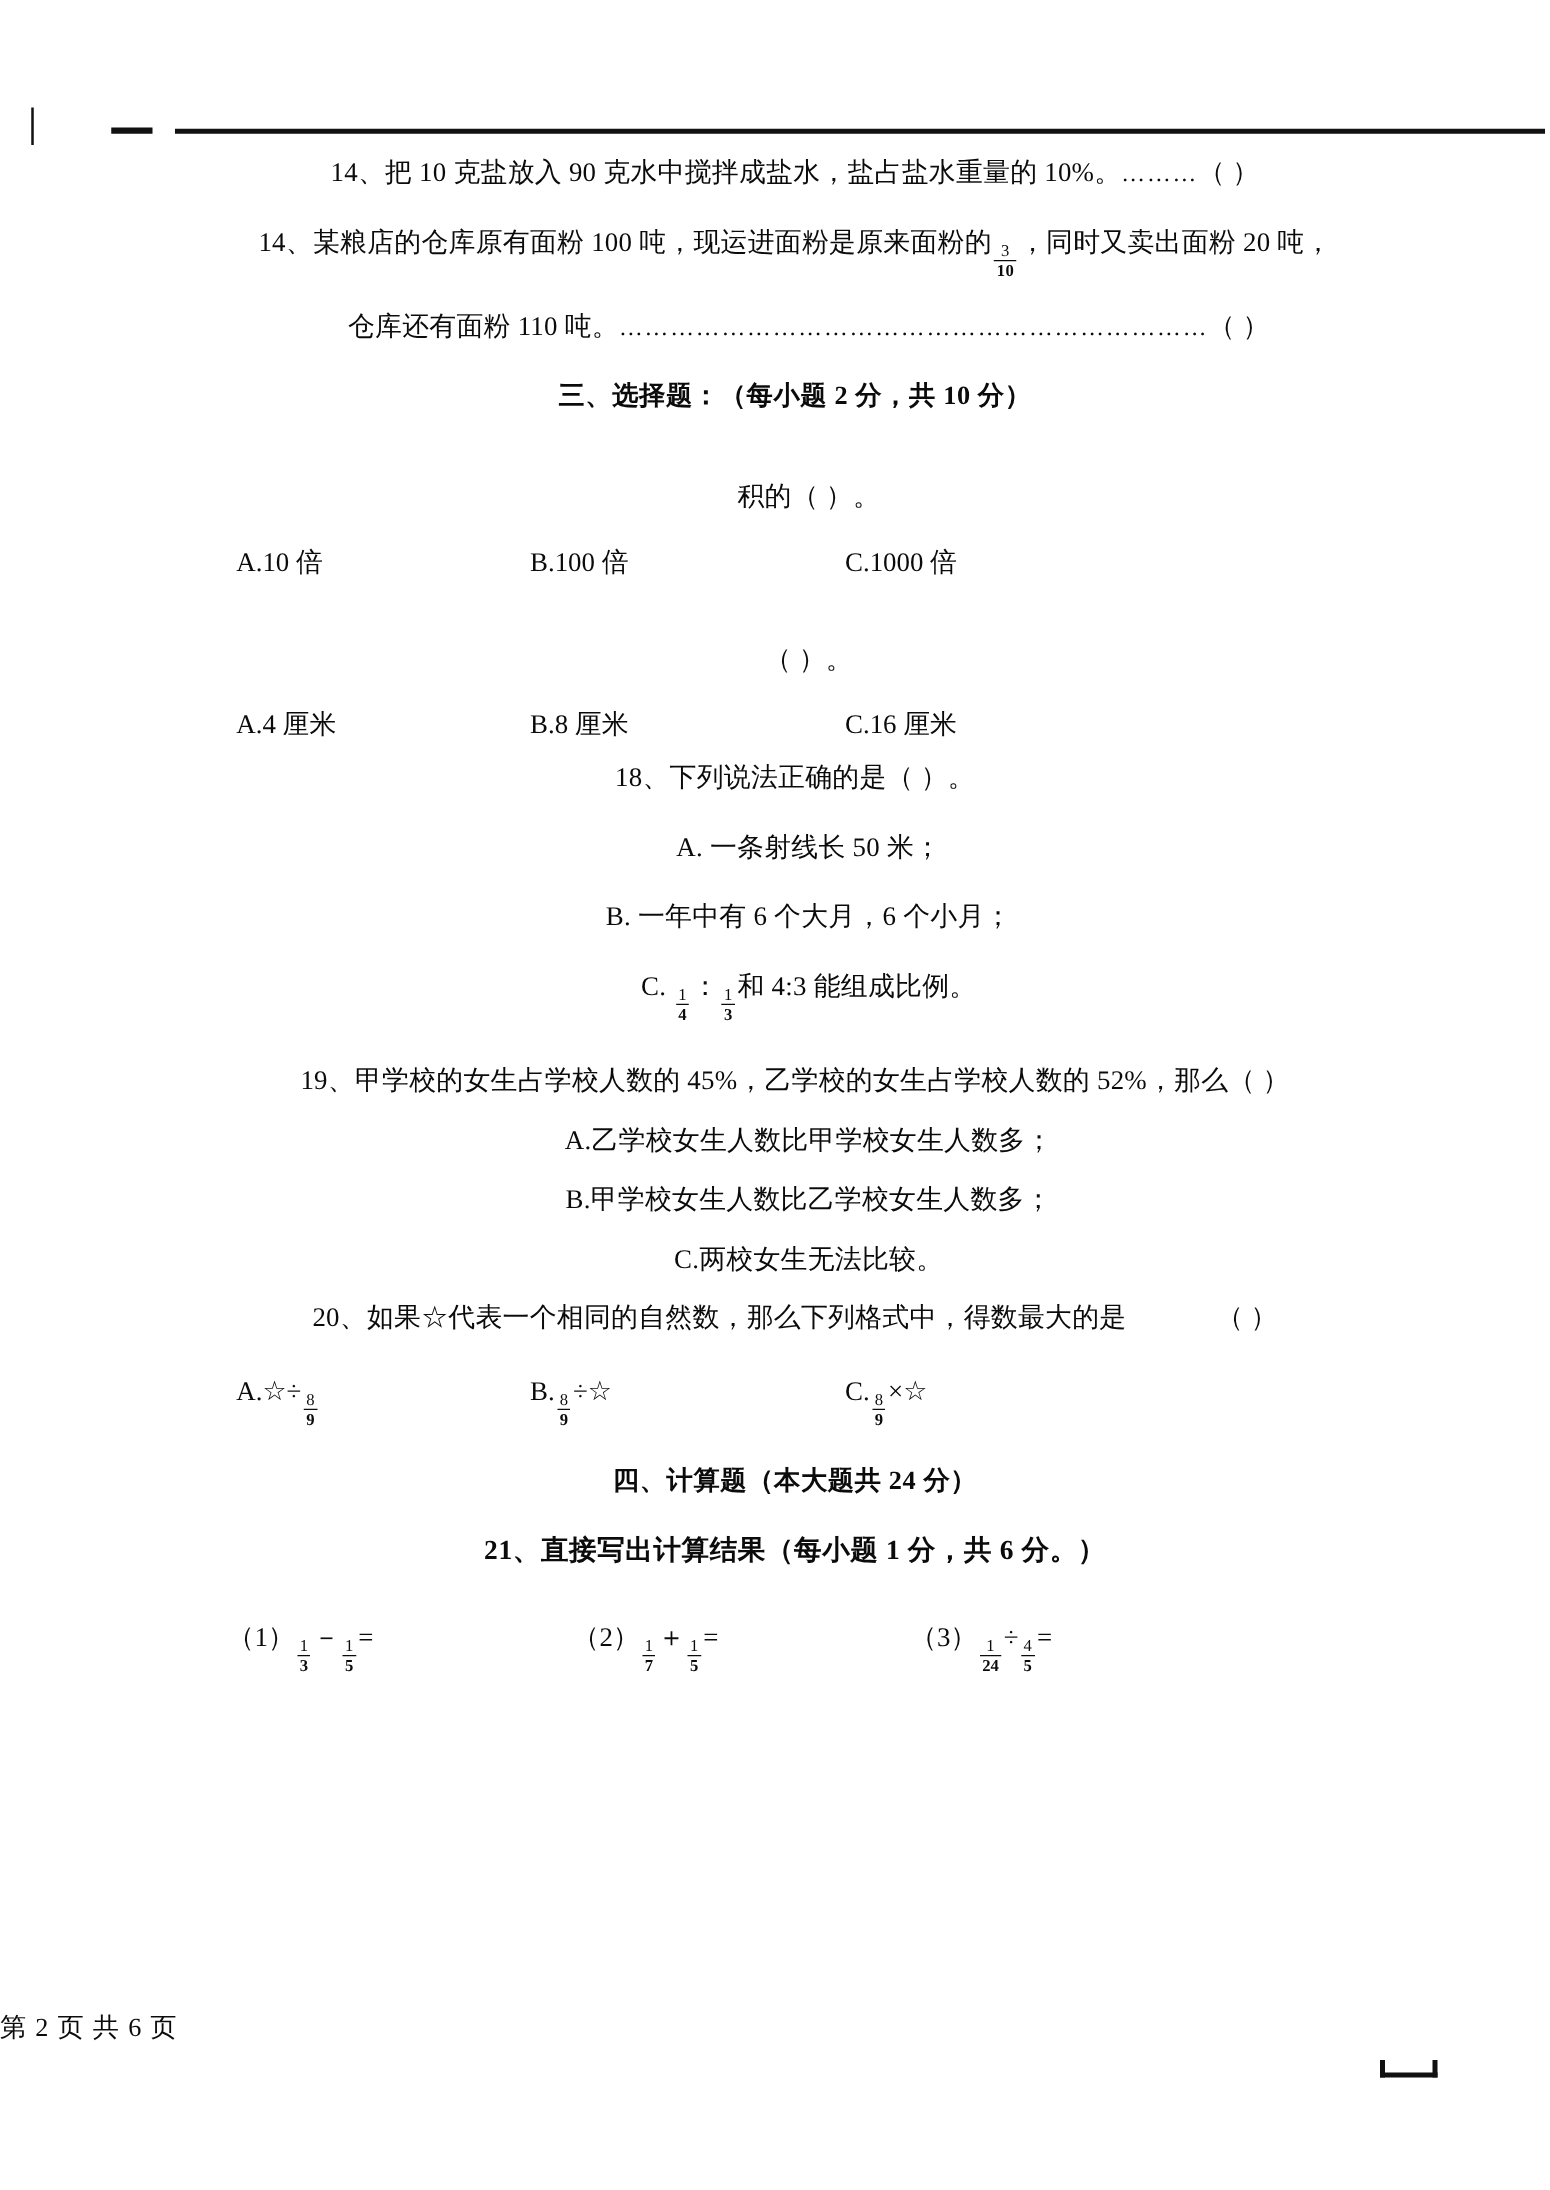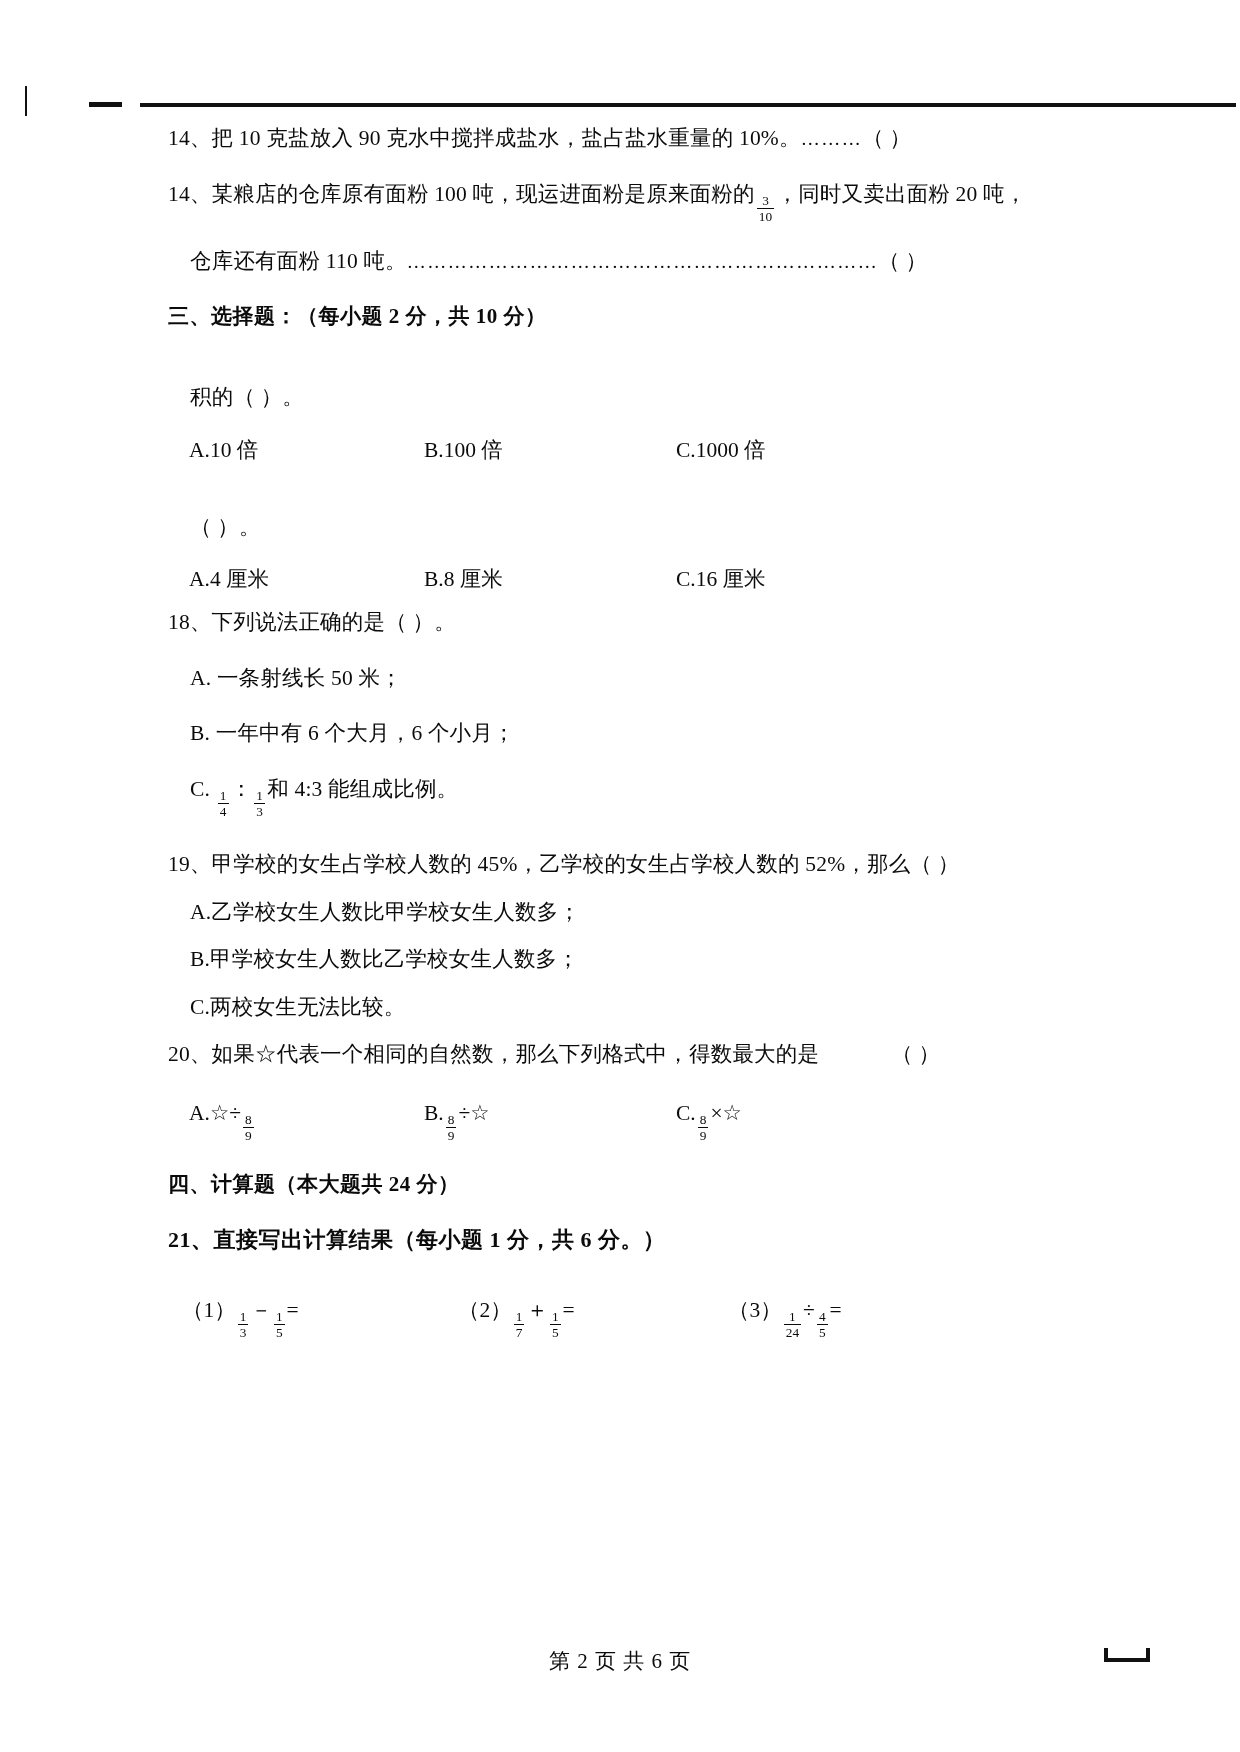--- a/index.html
+++ b/index.html
@@ -79,20 +79,21 @@
     height: 14px;
     background: #111;
   }
 
   
   .content {
     position: absolute;
     left: 168px;
     top: 128px;
     width: 936px;
+    text-align: center;
   }
 
   .line {
     font-size: 21.5px;
     line-height: 1.0;
     letter-spacing: 0.2px;
     white-space: nowrap;
     position: relative;
   }
 
@@ -136,20 +137,21 @@
     top: -0.1em;
   }
   .frac .num {
     display: block;
     padding: 0 2px 1px 2px;
   }
   .frac .den {
     display: block;
     padding: 1px 2px 0 2px;
     border-top: 1.4px solid #0b0b0b;
+    font-weight: bold;
   }
 
   .sub-prob {
     position: relative;
     height: 46px;
     font-size: 21.5px;
   }
   .sub-prob > span.sp {
     position: absolute;
     top: 0;
@@ -157,24 +159,22 @@
   }
   .sp-1 { left: 14px; }
   .sp-2 { left: 290px; }
   .sp-3 { left: 560px; }
 
   .footer {
     position: absolute;
     left: 0;
     top: 1608px;
     width: 1240px;
-    text-align: center;
     font-size: 21px;
     letter-spacing: 1px;
-    margin-top: 39px;
   }
 
   .gap-sm { height: 18px; }
   .gap-md { height: 26px; }
   .gap-lg { height: 34px; }
   .gap-xl { height: 44px; }
 </style>
 </head>
 <body>
 

